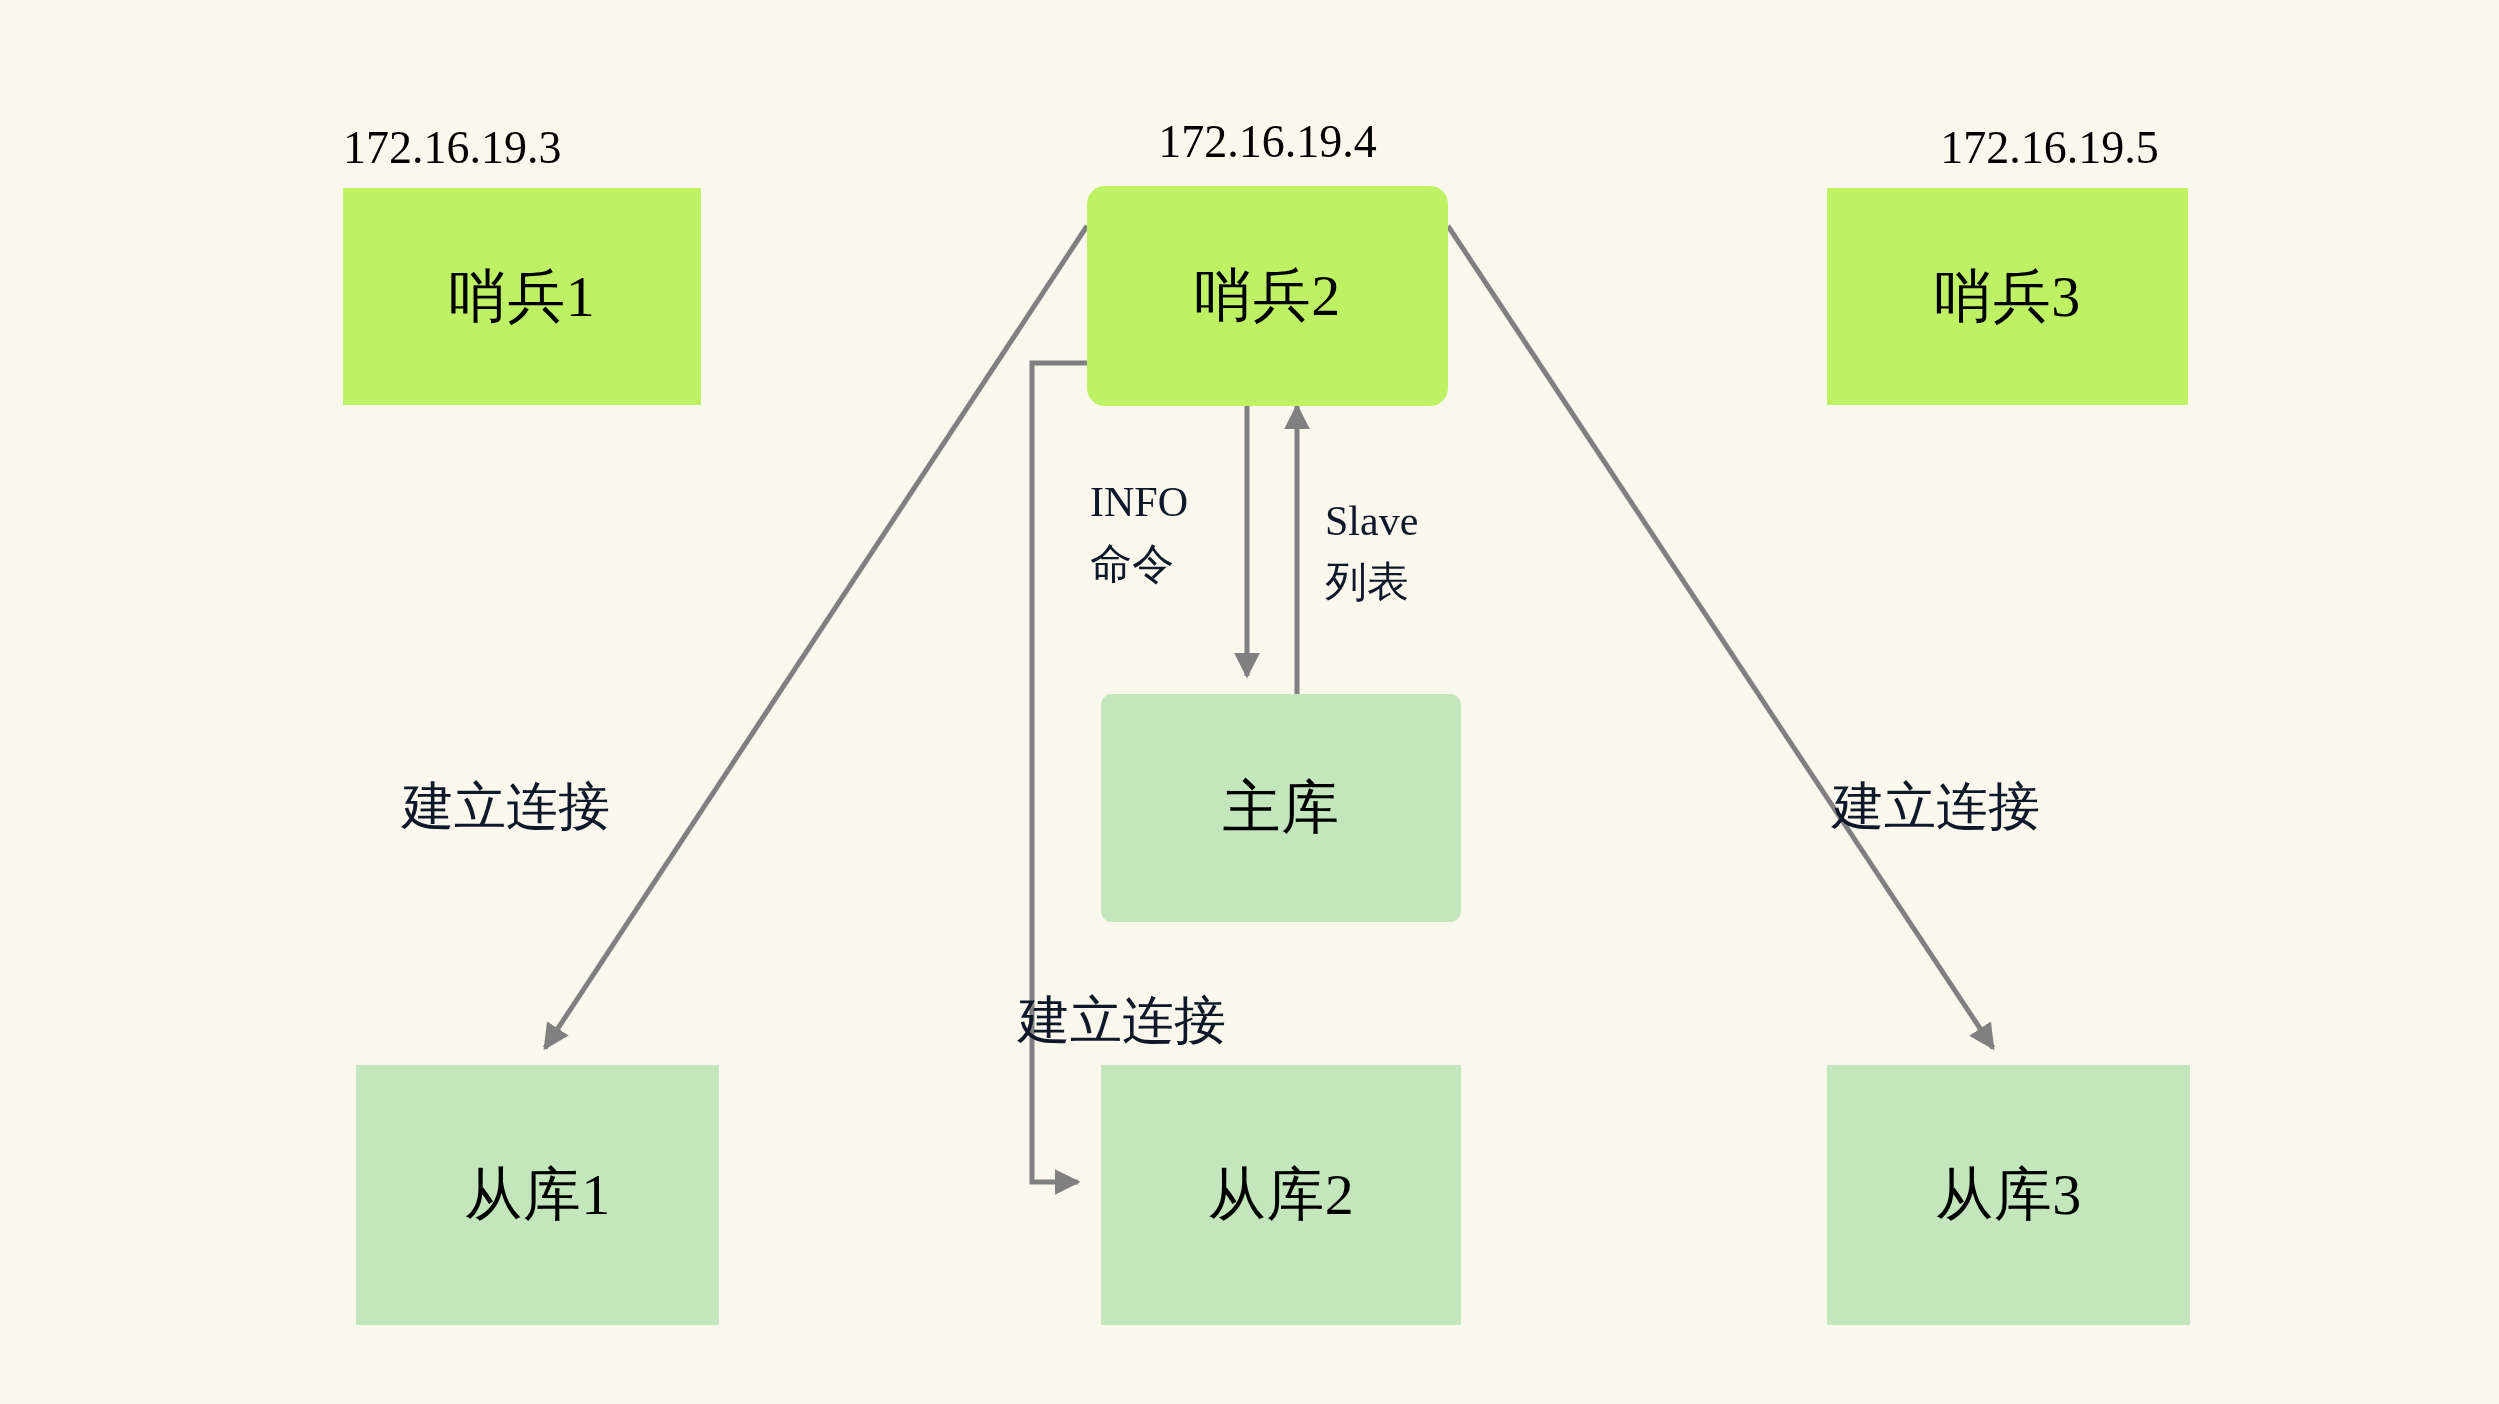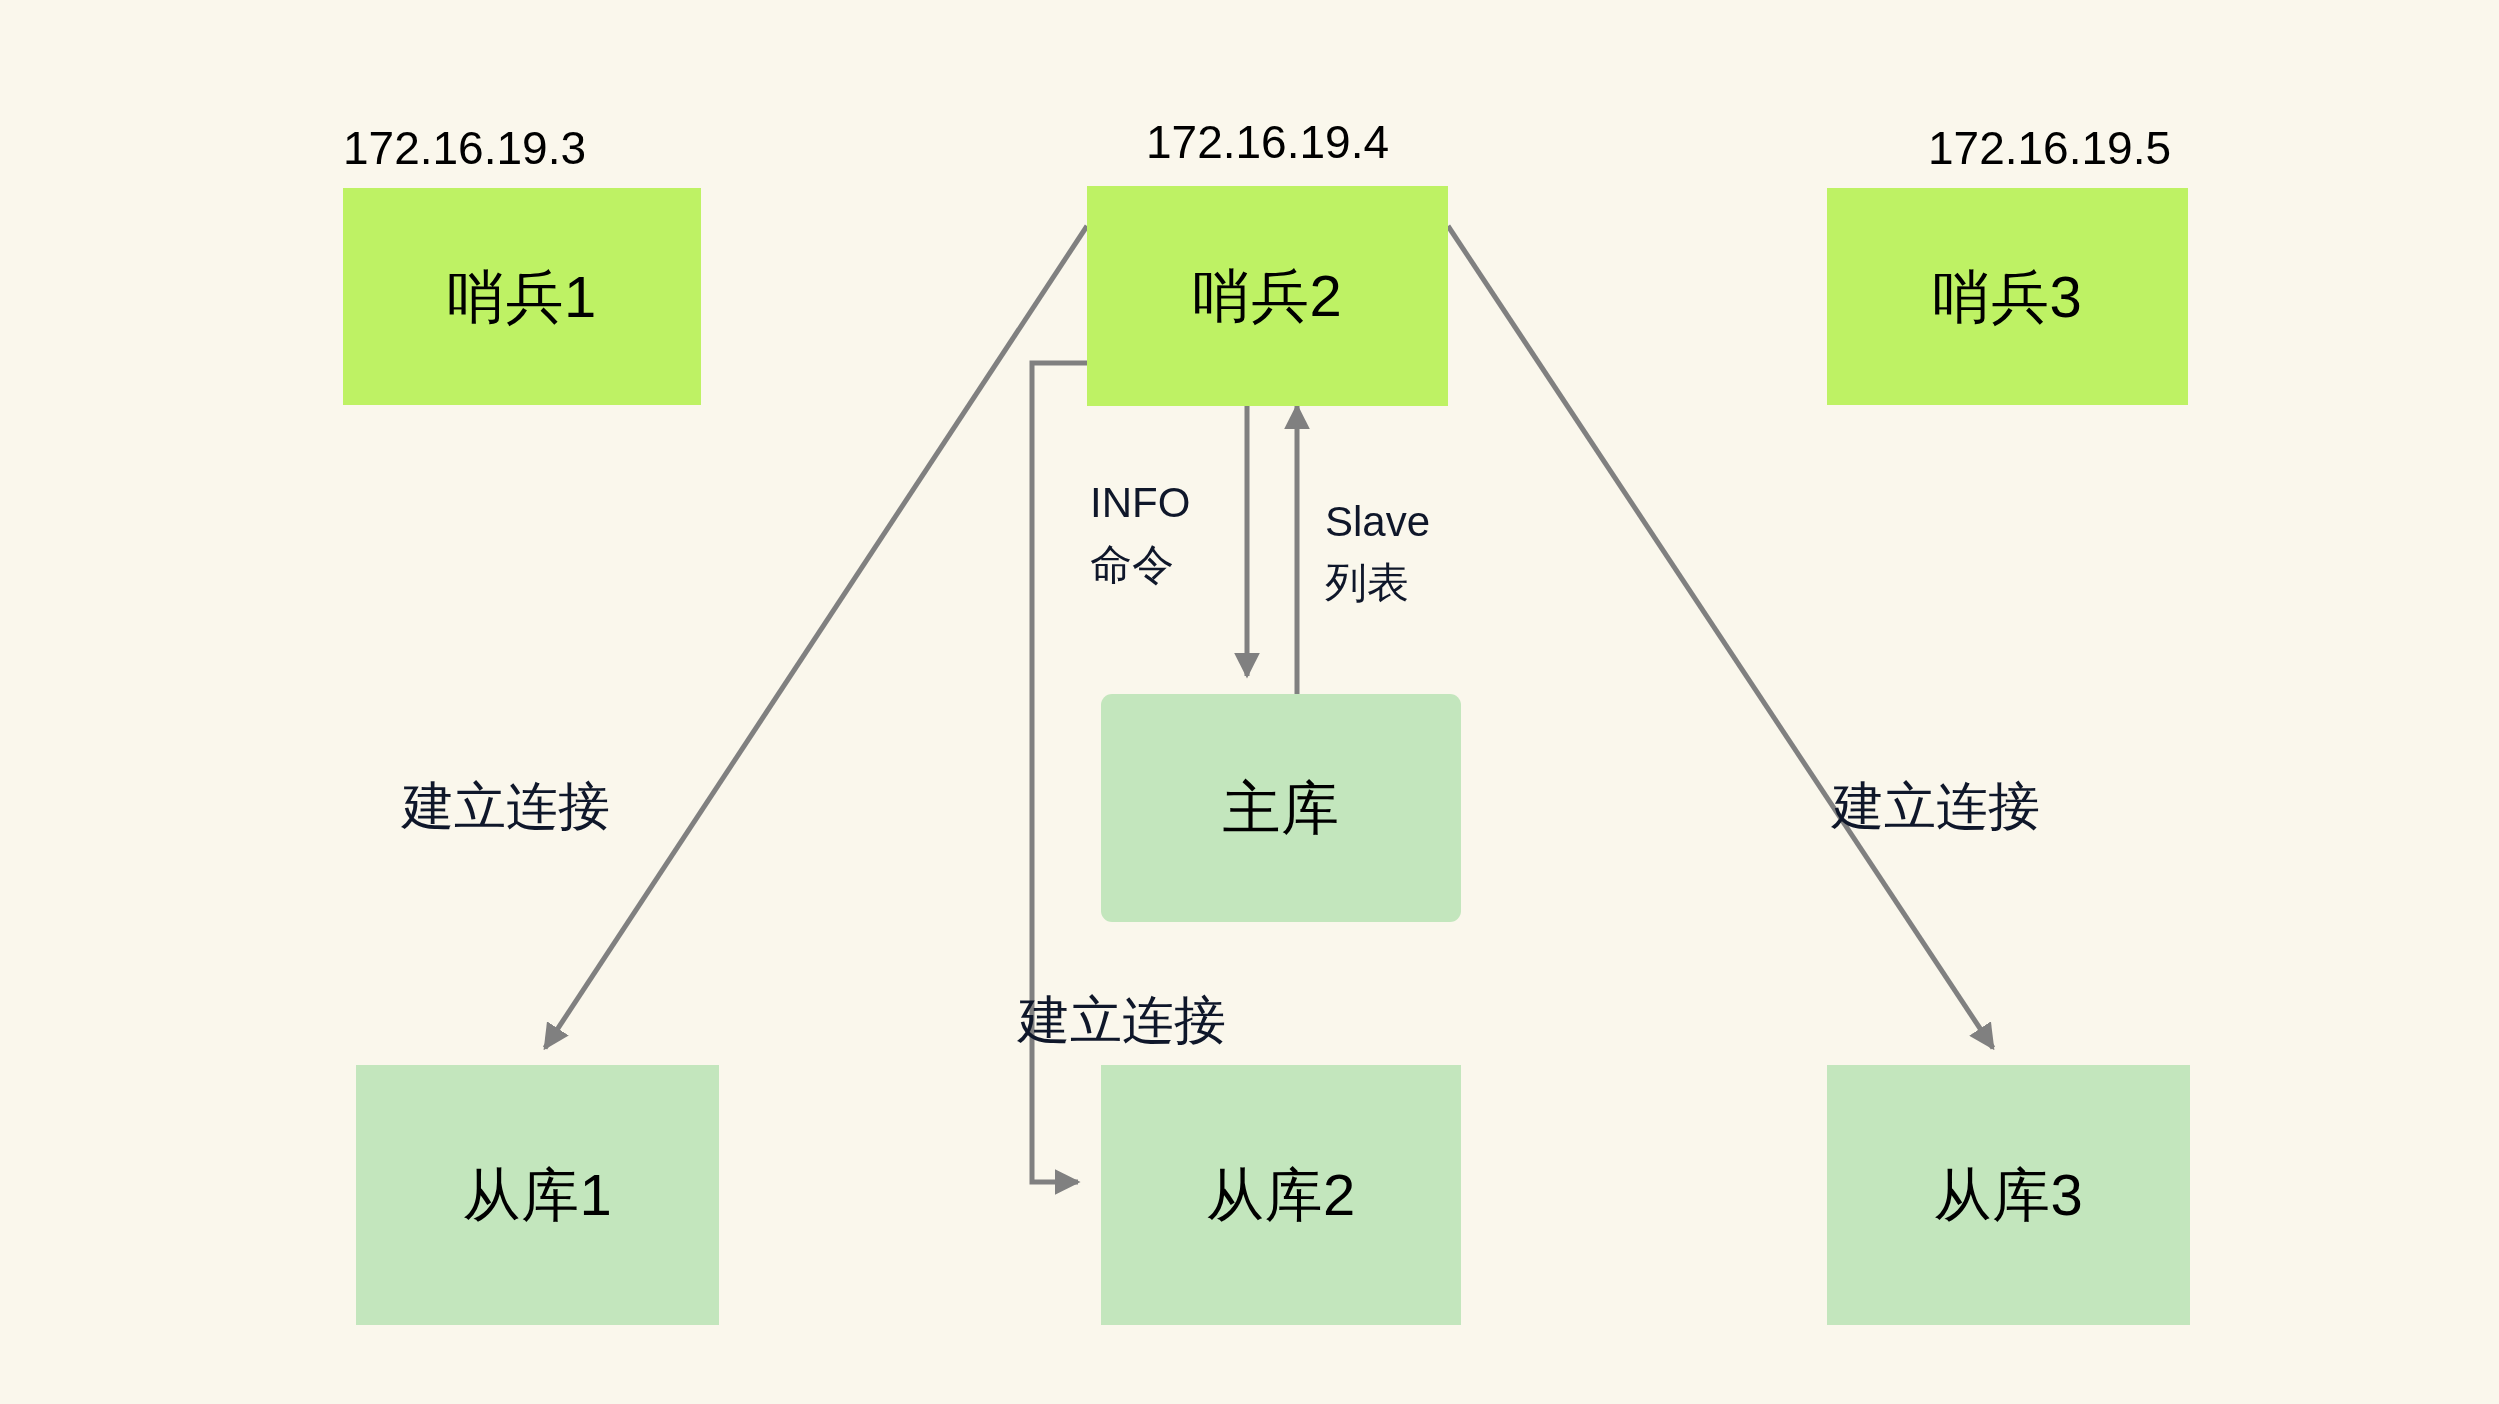--- a/index.html
+++ b/index.html
@@ -11,20 +11,21 @@
     height: 1404px;
     background: #faf7ec;
     font-family: "Liberation Sans", "DejaVu Sans", sans-serif;
     overflow: hidden;
   }
   #stage {
     position: relative;
     width: 2499px;
     height: 1404px;
     background: #faf7ec;
+    font-family: Liberation Serif, serif;
   }
   #wires {
     position: absolute;
     left: 0;
     top: 0;
     width: 2499px;
     height: 1404px;
     pointer-events: none;
   }
   .node {
@@ -85,21 +86,21 @@
     <line x1="1297" y1="694" x2="1297" y2="406" stroke="#808080" stroke-width="5" marker-end="url(#arrow)"></line>
 
     <path d="M 1087 363 L 1032 363 L 1032 1182 L 1078 1182" fill="none" stroke="#808080" stroke-width="5" marker-end="url(#arrow)"></path>
   </svg>
 
   <div class="ip-label" style="left:343px; top:125px; width:218px;">172.16.19.3</div>
   <div class="ip-label" style="left:1087px; top:119px; width:361px;">172.16.19.4</div>
   <div class="ip-label" style="left:1869px; top:125px; width:361px;">172.16.19.5</div>
 
   <div class="node sentinel" style="left:343px; top:188px; width:358px; height:217px;">哨兵1</div>
-  <div class="node sentinel" style="left:1087px; top:186px; width:361px; height:220px;">哨兵2</div>
+  <div class="node sentinel" style="left:1087px; top:186px; width:361px; height:220px;border-radius:18px;">哨兵2</div>
   <div class="node sentinel" style="left:1827px; top:188px; width:361px; height:217px;">哨兵3</div>
 
   <div class="node db" style="left:1101px; top:694px; width:360px; height:228px;border-radius:11px;">主库</div>
 
   <div class="node db" style="left:356px; top:1065px; width:363px; height:260px;">从库1</div>
   <div class="node db" style="left:1101px; top:1065px; width:360px; height:260px;">从库2</div>
   <div class="node db" style="left:1827px; top:1065px; width:363px; height:260px;">从库3</div>
 
   <div class="edge-label" style="left:1090px; top:478px;">INFO</div>
   <div class="edge-label" style="left:1090px; top:540px;">命令</div>

